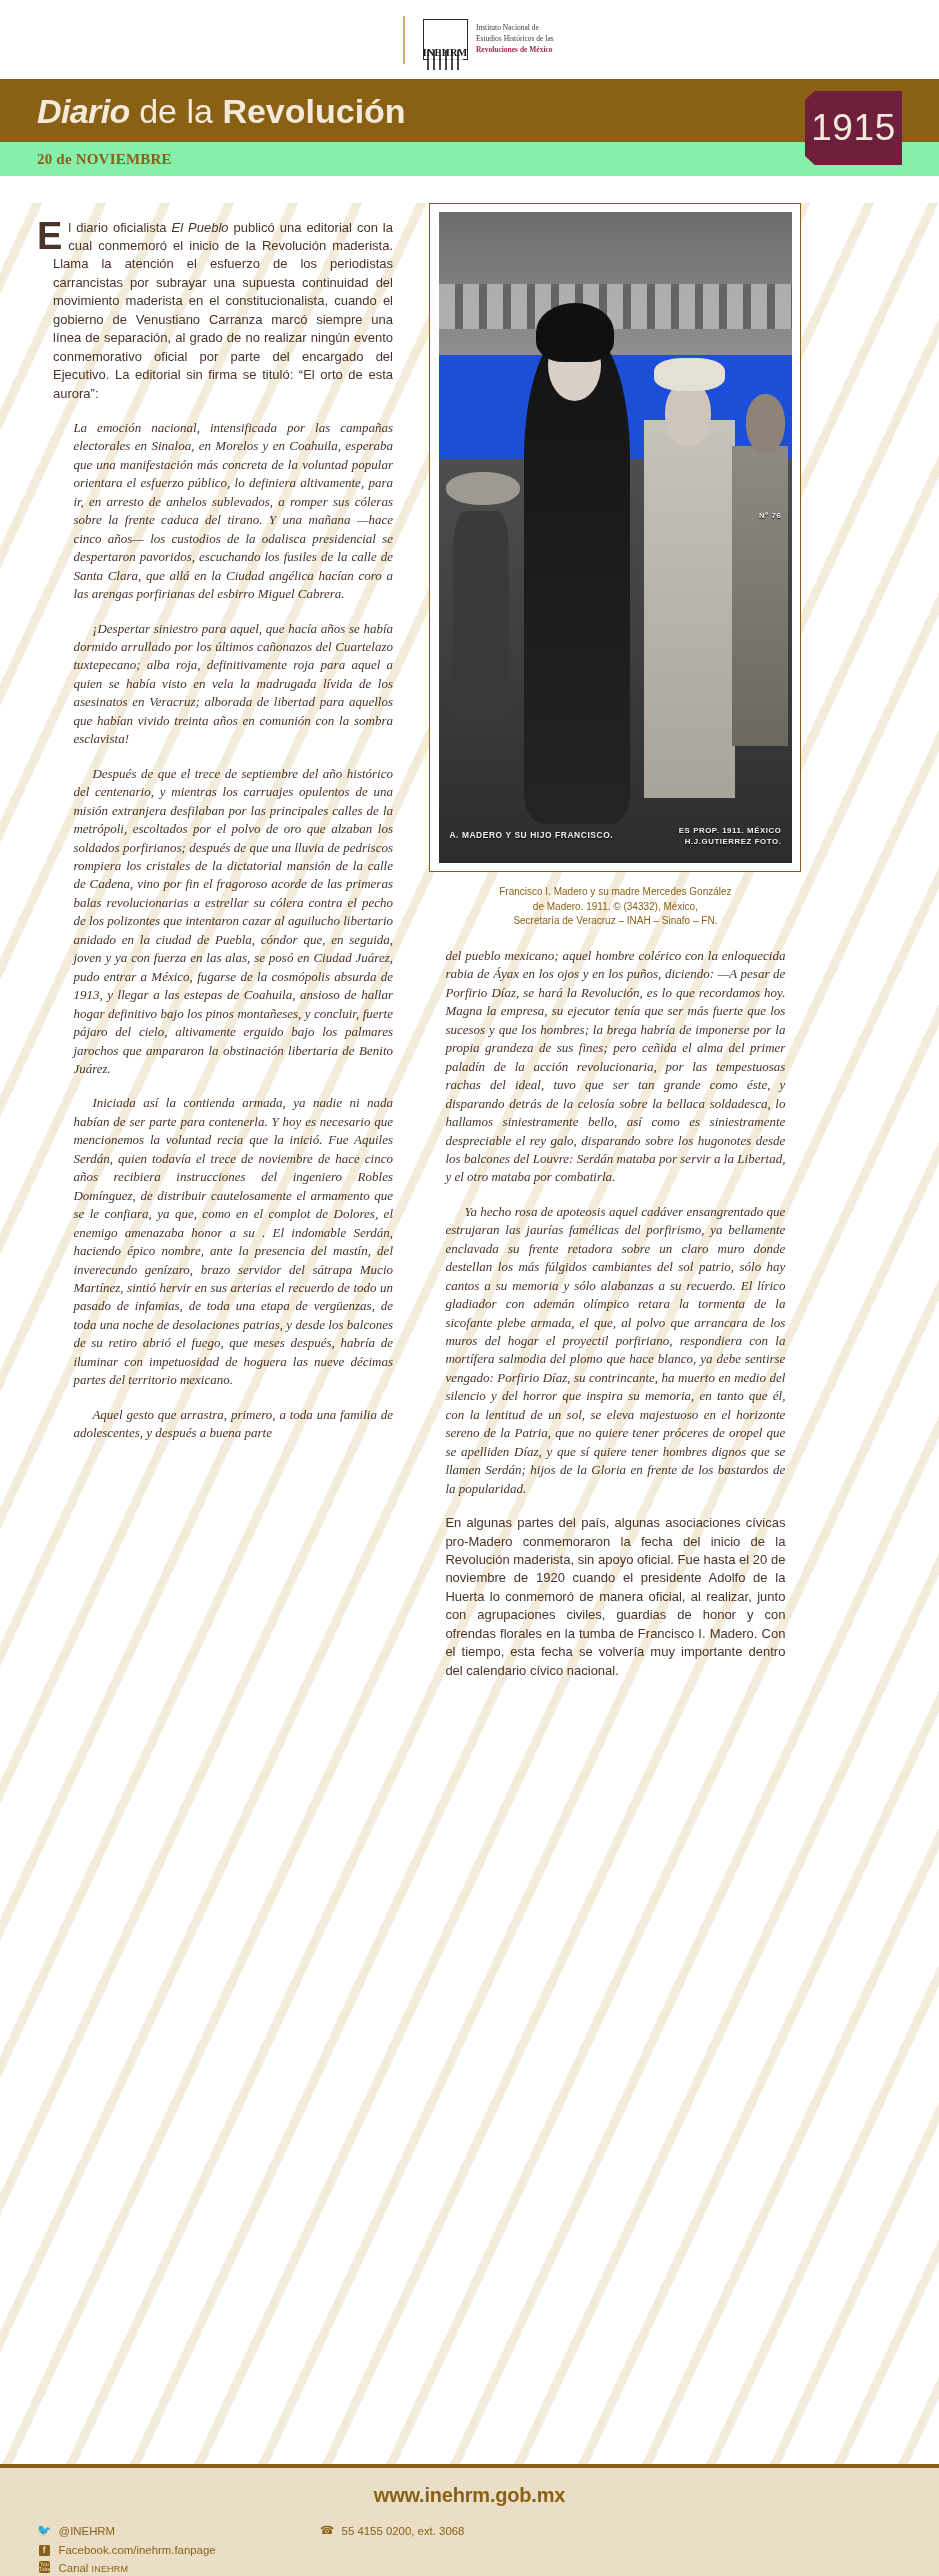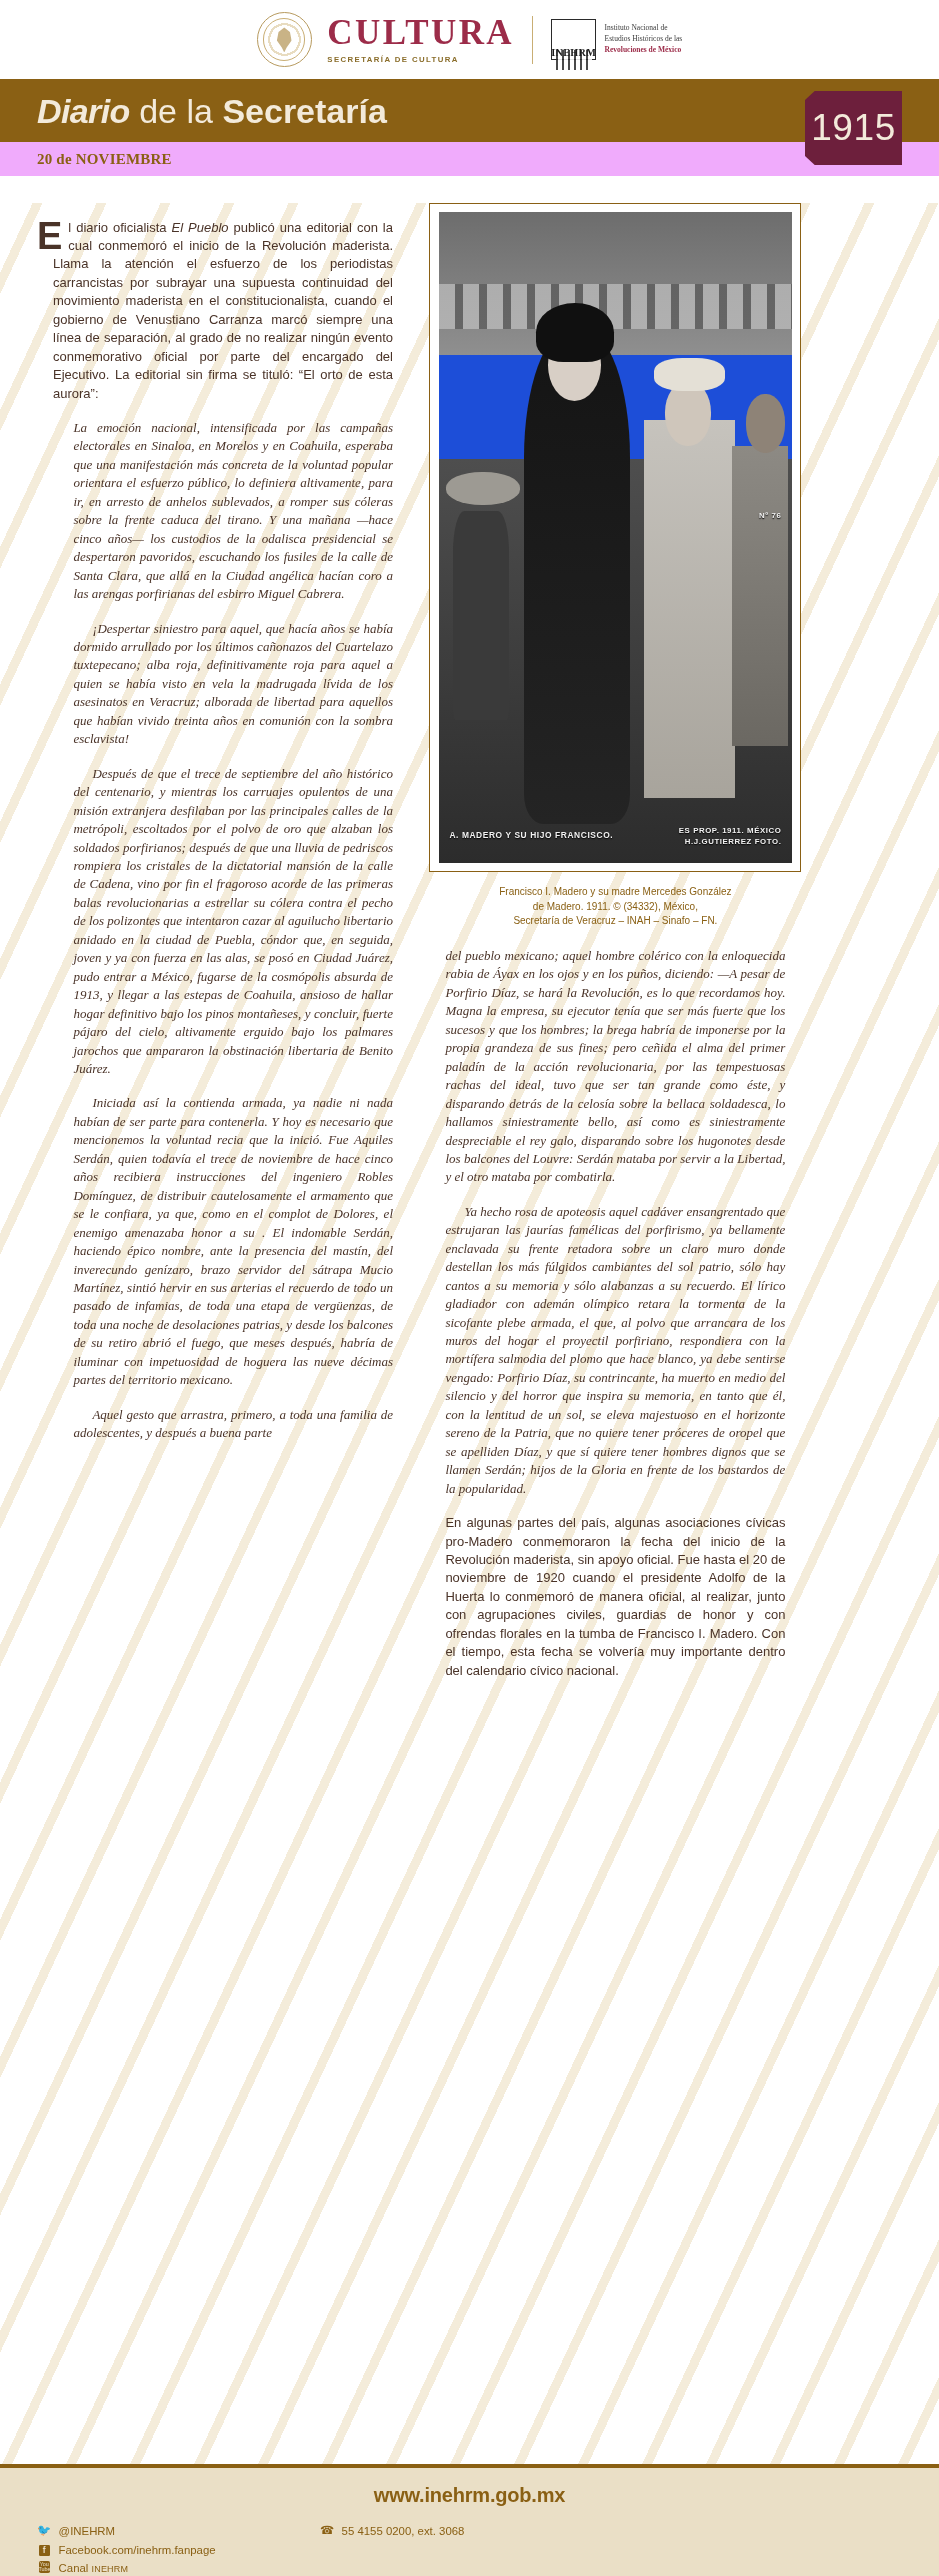--- a/index.html
+++ b/index.html
@@ -125,21 +125,21 @@
   }
   .yeartab span{
     color:#f3eada;
     font-size:37px;
     letter-spacing:0.6px;
     font-family:"Liberation Sans", sans-serif;
   }
 
   .dateband{
     height:34px;
-    background:#f0abfc;
+    background:#86efac;
     display:flex;align-items:center;
   }
   .dateband .d{
     margin-left:37px;
     color:#8a6014;
     font-size:15px;
     font-weight:bold;
     letter-spacing:0.2px;
     font-family:"Liberation Serif", serif;
   }
@@ -338,44 +338,37 @@
   .pin:before{
     content:"";position:absolute;left:3px;top:2.4px;width:3px;height:3px;background:#eadfc6;border-radius:50%;
   }
 </style>
 </head>
 <body>
 
 <div class="page">
 
   <div class="logobar">
-    <div class="logo-group">
-      <div class="seal"></div>
-      <div class="cultura-block">
-        <div class="cultura-word">CULTURA</div>
-        <div class="cultura-sub">SECRETARÍA DE CULTURA</div>
-      </div>
-    </div>
     <div class="vdivide"></div>
     <div class="inehrm-group">
       <div class="inehrm-mark">
         <div class="cols"></div>
         <div class="mword">INEHRM</div>
       </div>
       <div class="inehrm-lines">
         <div>Instituto Nacional de</div>
         <div>Estudios Históricos de las</div>
         <div class="hl">Revoluciones de México</div>
       </div>
     </div>
   </div>
 
   <div class="masthead">
     <div class="masthead-title">
-      <span class="i1">Diario</span><span class="l1"> de la </span><span class="b1">Secretaría</span>
+      <span class="i1">Diario</span><span class="l1"> de la </span><span class="b1">Revolución</span>
     </div>
     <div class="yeartab">
       <span>1915</span>
     </div>
   </div>
 
   <div class="dateband">
     <div class="d">
       <span>20</span><span> de </span><span class="cap">NOVIEMBRE</span>
     </div>

